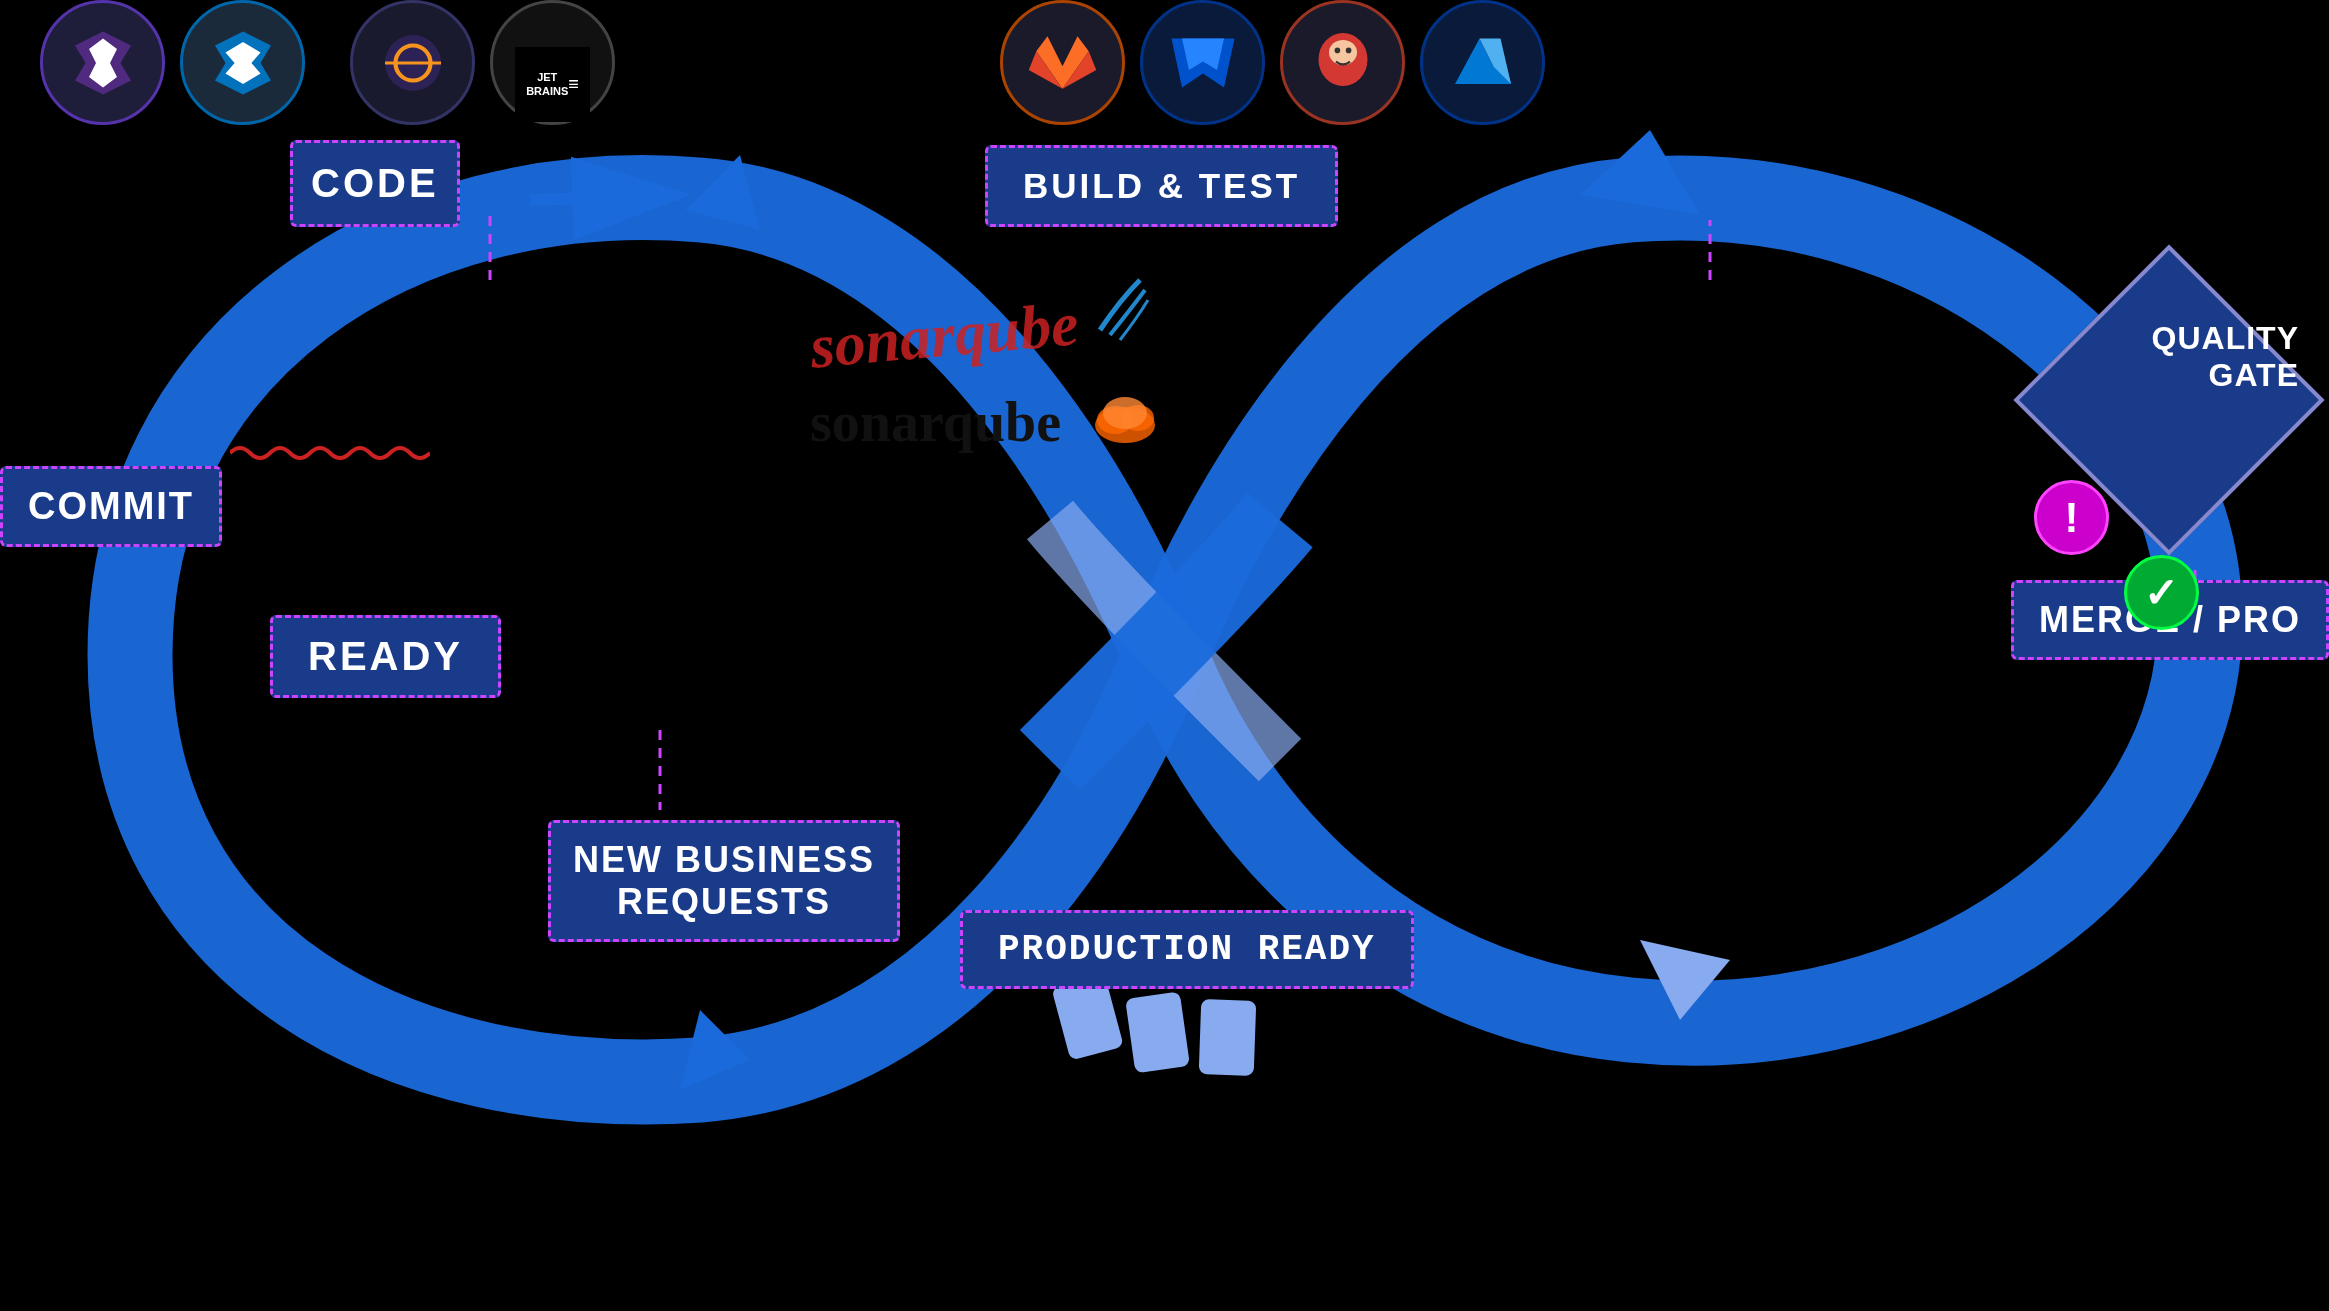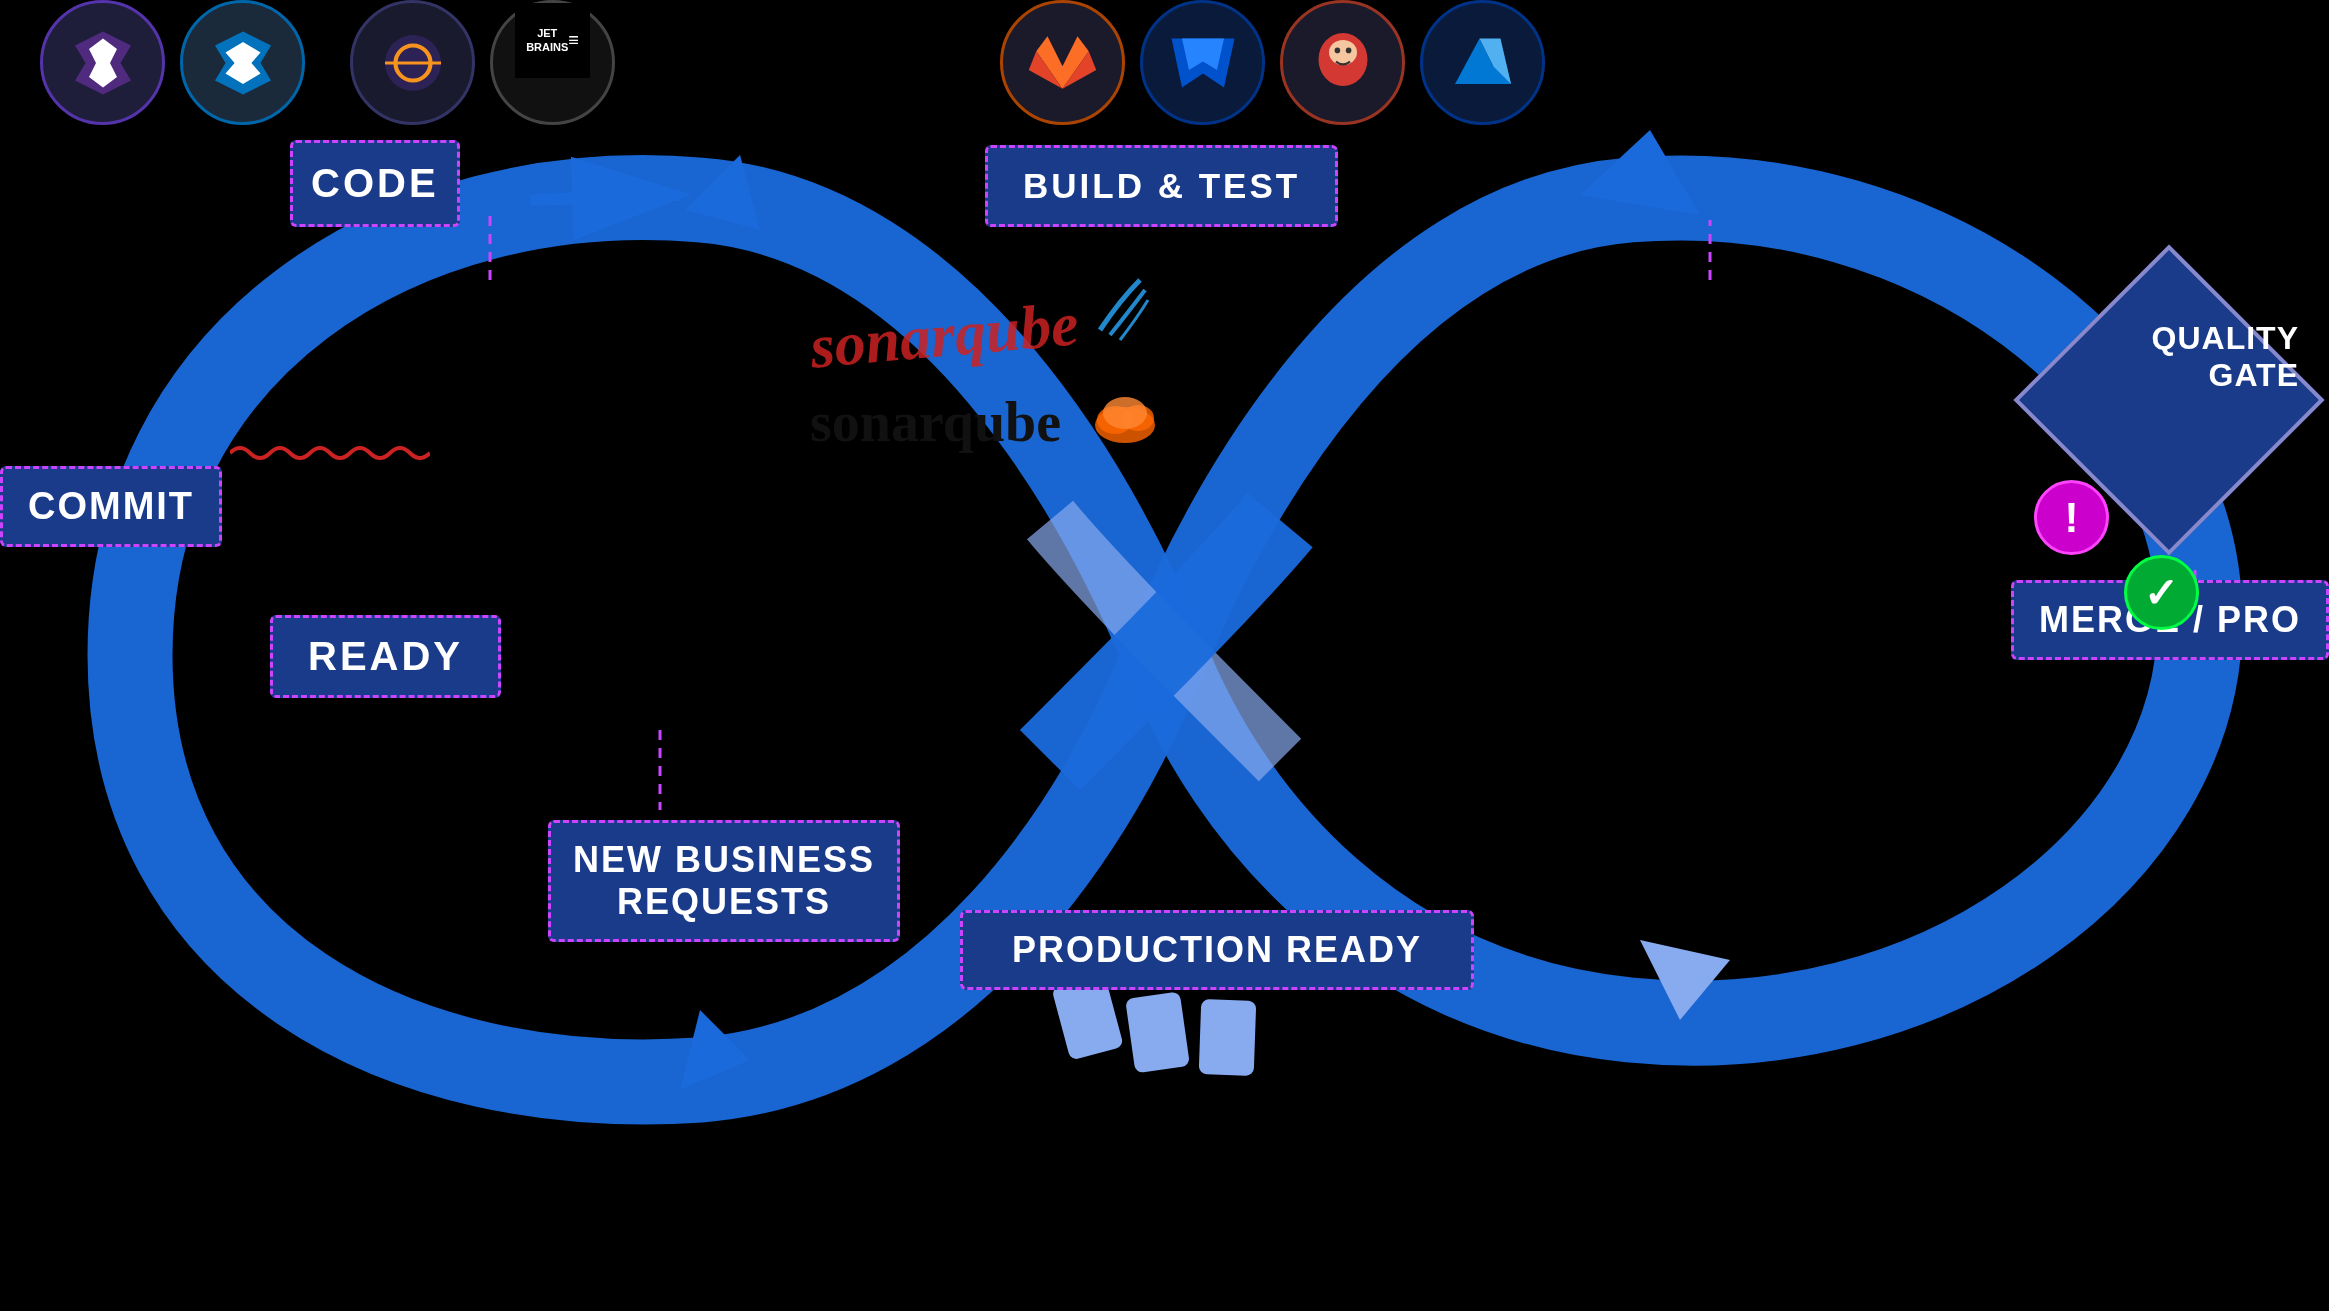--- a/index.html
+++ b/index.html
@@ -104,21 +104,21 @@
   </div>
 
   <div style="position:absolute;top:0;left:350px;width:125px;height:125px;border-radius:50%;background:#1a1a2e;border:3px solid #333366;display:flex;align-items:center;justify-content:center;">
     <svg width="70" height="70" viewBox="0 0 100 100">
         <circle cx="50" cy="50" r="40" fill="#2C2255"></circle>
         <circle cx="50" cy="50" r="25" fill="none" stroke="#F7941E" stroke-width="6"></circle>
         <line x1="10" y1="50" x2="90" y2="50" stroke="#F7941E" stroke-width="4"></line>
       </svg>
   </div>
 
-  <div style="position:absolute;top:0;left:490px;width:125px;height:125px;border-radius:50%;background:#111;border:3px solid #444;display:flex;align-items:flex-start;justify-content:center;">
+  <div style="position:absolute;top:0;left:490px;width:125px;height:125px;border-radius:50%;background:#111;border:3px solid #444;display:flex;align-items:flex-end;justify-content:center;">
     <div style="background:#000;width:75px;height:75px;display:flex;align-items:center;justify-content:center;font-size:11px;font-weight:900;color:#fff;text-align:center;line-height:1.2;">JET<br>BRAINS<br><span style="font-size:18px;">≡</span></div>
   </div>
 
   <div style="position:absolute;top:0;left:1000px;width:125px;height:125px;border-radius:50%;background:#1a1a2a;border:3px solid #aa4400;display:flex;align-items:center;justify-content:center;">
     <svg width="75" height="75" viewBox="0 0 100 100">
         <polygon points="50,85 15,35 30,15 50,55 70,15 85,35" fill="#FC6D26"></polygon>
         <polygon points="50,85 15,35 5,60" fill="#E24329"></polygon>
         <polygon points="50,85 85,35 95,60" fill="#E24329"></polygon>
       </svg>
   </div>
@@ -156,21 +156,21 @@
   </div>
 
   <div style="position:absolute;top:615px;left:270px;background:#1a3a8a;border:3px dashed #cc44ff;padding:16px 35px;color:#fff;font-weight:900;font-size:40px;letter-spacing:3px;border-radius:6px;">
     <span>READY</span>
   </div>
 
   <div style="position:absolute;top:820px;left:548px;background:#1a3a8a;border:3px dashed #cc44ff;padding:16px 22px;color:#fff;font-weight:900;font-size:36px;letter-spacing:2px;border-radius:6px;text-align:center;">
     NEW BUSINESS<br>REQUESTS
   </div>
 
-  <div style="position:absolute;top:910px;left:960px;background:#1a3a8a;border:3px dashed #cc44ff;padding:16px 49px;color:#fff;font-weight:900;font-size:36px;letter-spacing:2px;border-radius:6px;">
+  <div style="position:absolute;top:910px;left:960px;background:#1a3a8a;border:3px dashed #cc44ff;padding:16px 35px;color:#fff;font-weight:900;font-size:36px;letter-spacing:2px;border-radius:6px;font-family:Liberation Mono, monospace;">
     <span>PRODUCTION READY</span>
   </div>
 
   <div style="position:absolute;top:450px;left:0px;background:#1a3a8a;border:3px dashed #cc44ff;padding:16px 25px;color:#fff;font-weight:900;font-size:38px;letter-spacing:2px;border-radius:6px;margin-top:16px;">
     <span>COMMIT</span>
   </div>
 
   <div style="position:absolute;top:580px;right:0px;background:#1a3a8a;border:3px dashed #cc44ff;padding:16px 25px;color:#fff;font-weight:900;font-size:36px;letter-spacing:2px;border-radius:6px;">
     MERGE / PRO
   </div>

